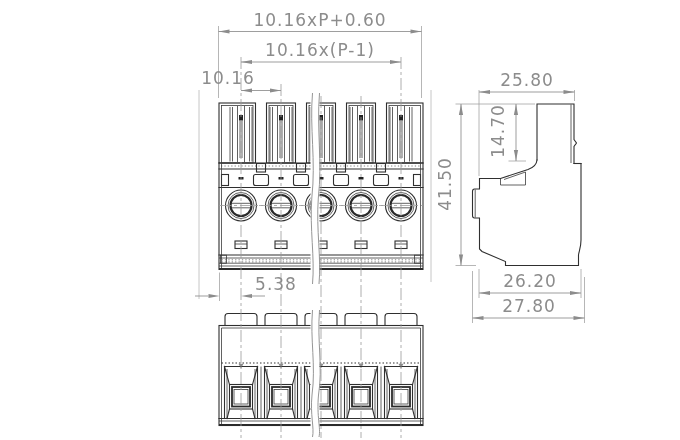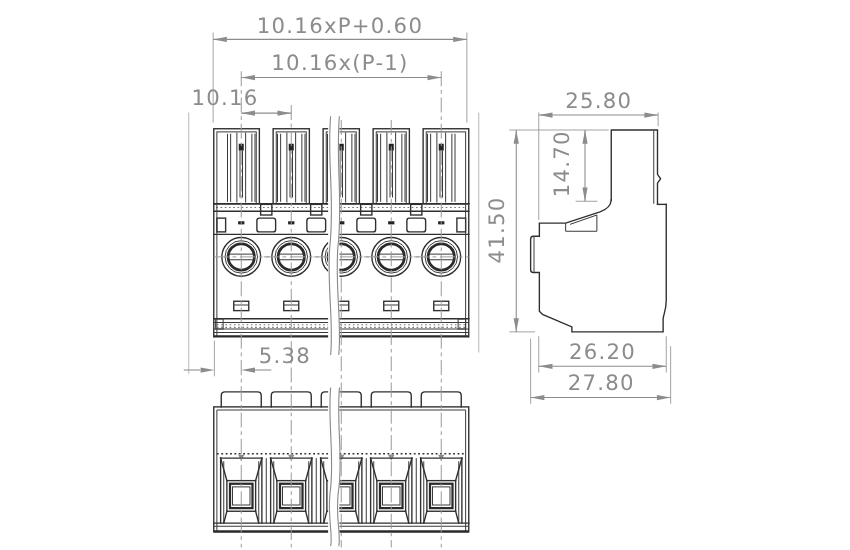--- a/index.html
+++ b/index.html
@@ -1,17 +1,17 @@
 <!DOCTYPE html>
 <html><head>
 <meta charset="utf-8">
 <style>
   html,body{margin:0;padding:0;background:#ffffff;}
   .stage{position:relative;width:612px;height:440px;background:#ffffff;overflow:hidden;
-         font-family:"DejaVu Sans",sans-serif;}
+         font-family:"DejaVu Sans",sans-serif;padding-left:48px;}
   svg{display:block}
   .pl{stroke:#2f2f2f;stroke-width:1.1;fill:none;stroke-linecap:square}
   .pt{stroke:#3a3a3a;stroke-width:0.8;fill:none}
   .pb{stroke:#2a2a2a;stroke-width:1.8;fill:none}
   .dim{stroke:#8c8c8c;stroke-width:0.85;fill:none}
   .ext{stroke:#9d9d9d;stroke-width:0.75;fill:none}
   .aux{stroke:#b3b3b3;stroke-width:0.75;fill:none}
   .arr{fill:#8c8c8c;stroke:none}
   .cl{stroke:#9b9b9b;stroke-width:0.8;fill:none;stroke-dasharray:12 3 3 3}
   .dot{stroke:#777;stroke-width:0.9;fill:none;stroke-dasharray:1.3 2.1}

